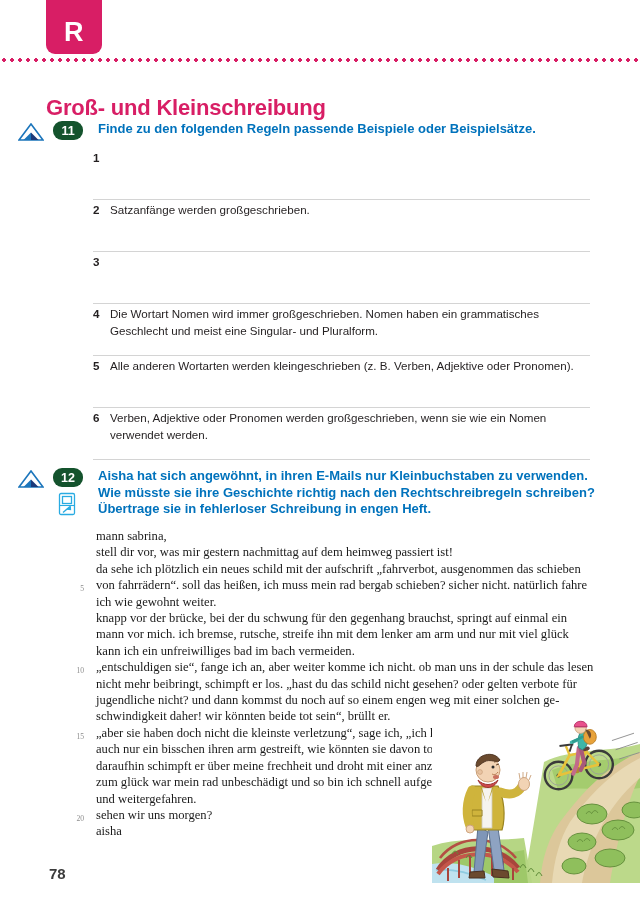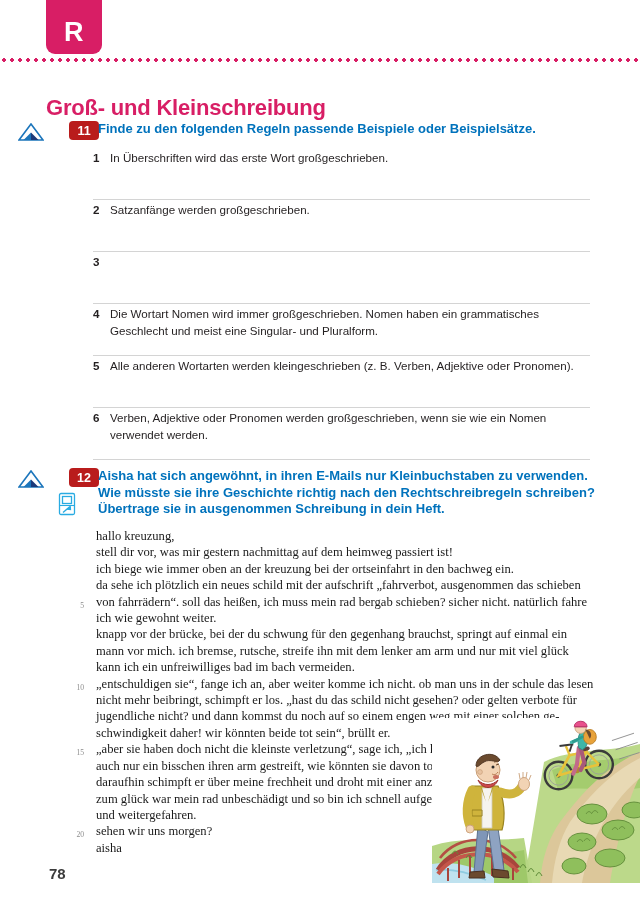--- a/index.html
+++ b/index.html
@@ -99,29 +99,28 @@
   .level-icon {
     position: absolute;
     left: 18px; top: 2px;
     width: 26px; height: 18px;
   }
   .ex-number {
     position: absolute;
     left: 53px; top: 0;
     width: 30px;
     height: 19px;
-    background: #b91c1c;
-    border-radius: 4px;
+    background: #14532d;
+    border-radius: 9px;
     color: #ffffff;
     font-size: 12.5px;
     font-weight: bold;
     display: flex;
     align-items: center;
     justify-content: center;
-    margin-left: 16px;
   }
   .transfer-icon {
     position: absolute;
     left: 56px; top: 24px;
     width: 22px; height: 24px;
   }
   .ex-instruction {
     position: absolute;
     left: 98px; top: 0;
     width: 510px;
@@ -235,21 +234,20 @@
 
   <div class="ex-number">
     <span>11</span>
   </div>
 
   <div class="ex-instruction">Finde zu den folgenden Regeln passende Beispiele oder Beispielsätze.</div>
 
   <div class="rules">
     <div class="rule-row">
       <div class="rule-num">1</div>
-      <div class="rule-text">In Überschriften wird das erste Wort großgeschrieben.</div>
     </div>
     <div class="rule-row">
       <div class="rule-num">2</div>
       <div class="rule-text">Satzanfänge werden großgeschrieben.</div>
     </div>
     <div class="rule-row">
       <div class="rule-num">3</div>
     </div>
     <div class="rule-row">
       <div class="rule-num">4</div>
@@ -282,27 +280,26 @@
     <rect x="3.5" y="1.5" width="15" height="21" rx="1.5" fill="none" stroke="#29abe2" stroke-width="1.3"></rect>
     <rect x="6.5" y="4.5" width="9" height="7" fill="none" stroke="#29abe2" stroke-width="1.3"></rect>
     <line x1="3.5" y1="13.5" x2="18.5" y2="13.5" stroke="#29abe2" stroke-width="1.1"></line>
     <path d="M7 20.5 L14 14.5" stroke="#29abe2" stroke-width="1.4" fill="none"></path>
     <polygon points="14.8,13.6 15.2,18.2 10.6,17.8" fill="#29abe2"></polygon>
   </svg>
 
   <div class="ex-instruction">
     <span class="iline">Aisha hat sich angewöhnt, in ihren E-Mails nur Kleinbuchstaben zu verwenden.</span>
     <span class="iline">Wie müsste sie ihre Geschichte richtig nach den Rechtschreibregeln schreiben?</span>
-    <span class="iline">Übertrage sie in ausgenommen Schreibung in dein Heft.</span>
+    <span class="iline">Übertrage sie in fehlerloser Schreibung in engen Heft.</span>
   </div>
 
   <div class="letter">
-    <div class="letter-line"><span class="lnum"></span><span>hallo kreuzung,</span></div>
+    <div class="letter-line"><span class="lnum"></span><span>mann sabrina,</span></div>
     <div class="letter-line"><span class="lnum"></span><span>stell dir vor, was mir gestern nachmittag auf dem heimweg passiert ist!</span></div>
-    <div class="letter-line"><span class="lnum"></span><span>ich biege wie immer oben an der kreuzung bei der ortseinfahrt in den bachweg ein.</span></div>
     <div class="letter-line"><span class="lnum"></span><span>da sehe ich plötzlich ein neues schild mit der aufschrift „fahrverbot, ausgenommen das schieben</span></div>
     <div class="letter-line"><span class="lnum">5</span><span>von fahrrädern“. soll das heißen, ich muss mein rad bergab schieben? sicher nicht. natürlich fahre</span></div>
     <div class="letter-line"><span class="lnum"></span><span>ich wie gewohnt weiter.</span></div>
     <div class="letter-line"><span class="lnum"></span><span>knapp vor der brücke, bei der du schwung für den gegenhang brauchst, springt auf einmal ein</span></div>
     <div class="letter-line"><span class="lnum"></span><span>mann vor mich. ich bremse, rutsche, streife ihn mit dem lenker am arm und nur mit viel glück</span></div>
     <div class="letter-line"><span class="lnum"></span><span>kann ich ein unfreiwilliges bad im bach vermeiden.</span></div>
     <div class="letter-line"><span class="lnum">10</span><span>„entschuldigen sie“, fange ich an, aber weiter komme ich nicht. ob man uns in der schule das lesen</span></div>
     <div class="letter-line"><span class="lnum"></span><span>nicht mehr beibringt, schimpft er los. „hast du das schild nicht gesehen? oder gelten verbote für</span></div>
     <div class="letter-line"><span class="lnum"></span><span>jugendliche nicht? und dann kommst du noch auf so einem engen weg mit einer solchen ge-</span></div>
     <div class="letter-line"><span class="lnum"></span><span>schwindigkeit daher! wir könnten beide tot sein“, brüllt er.</span></div>

